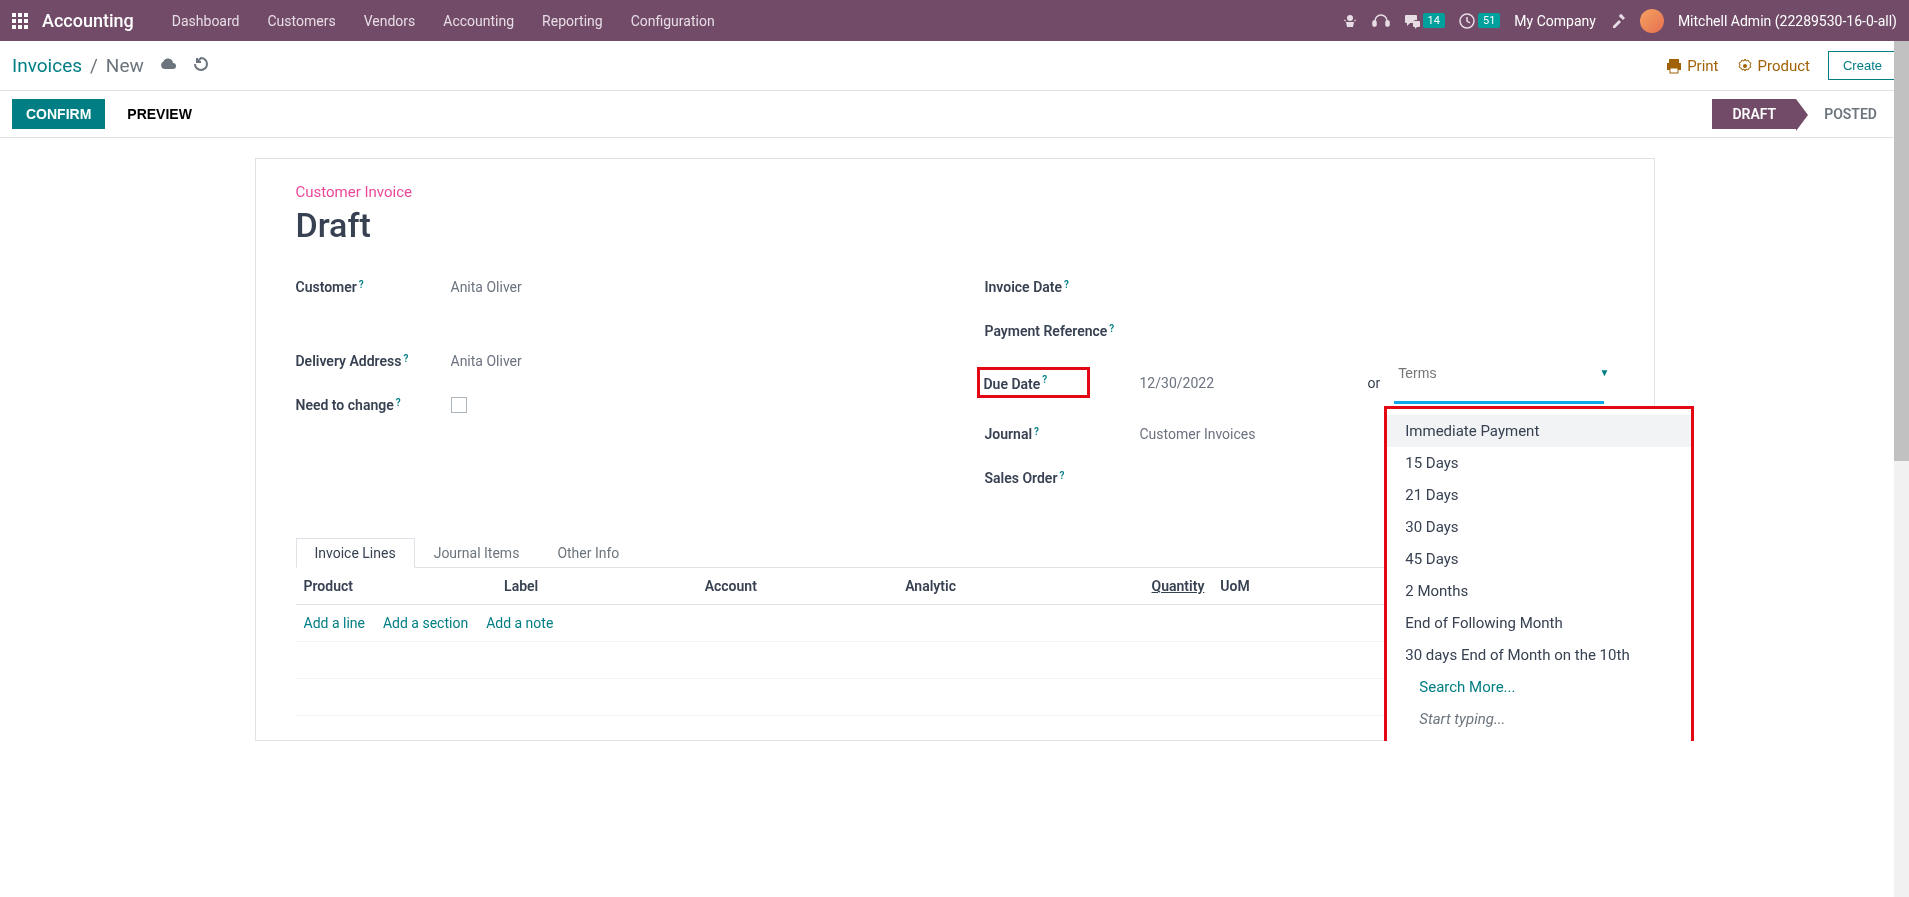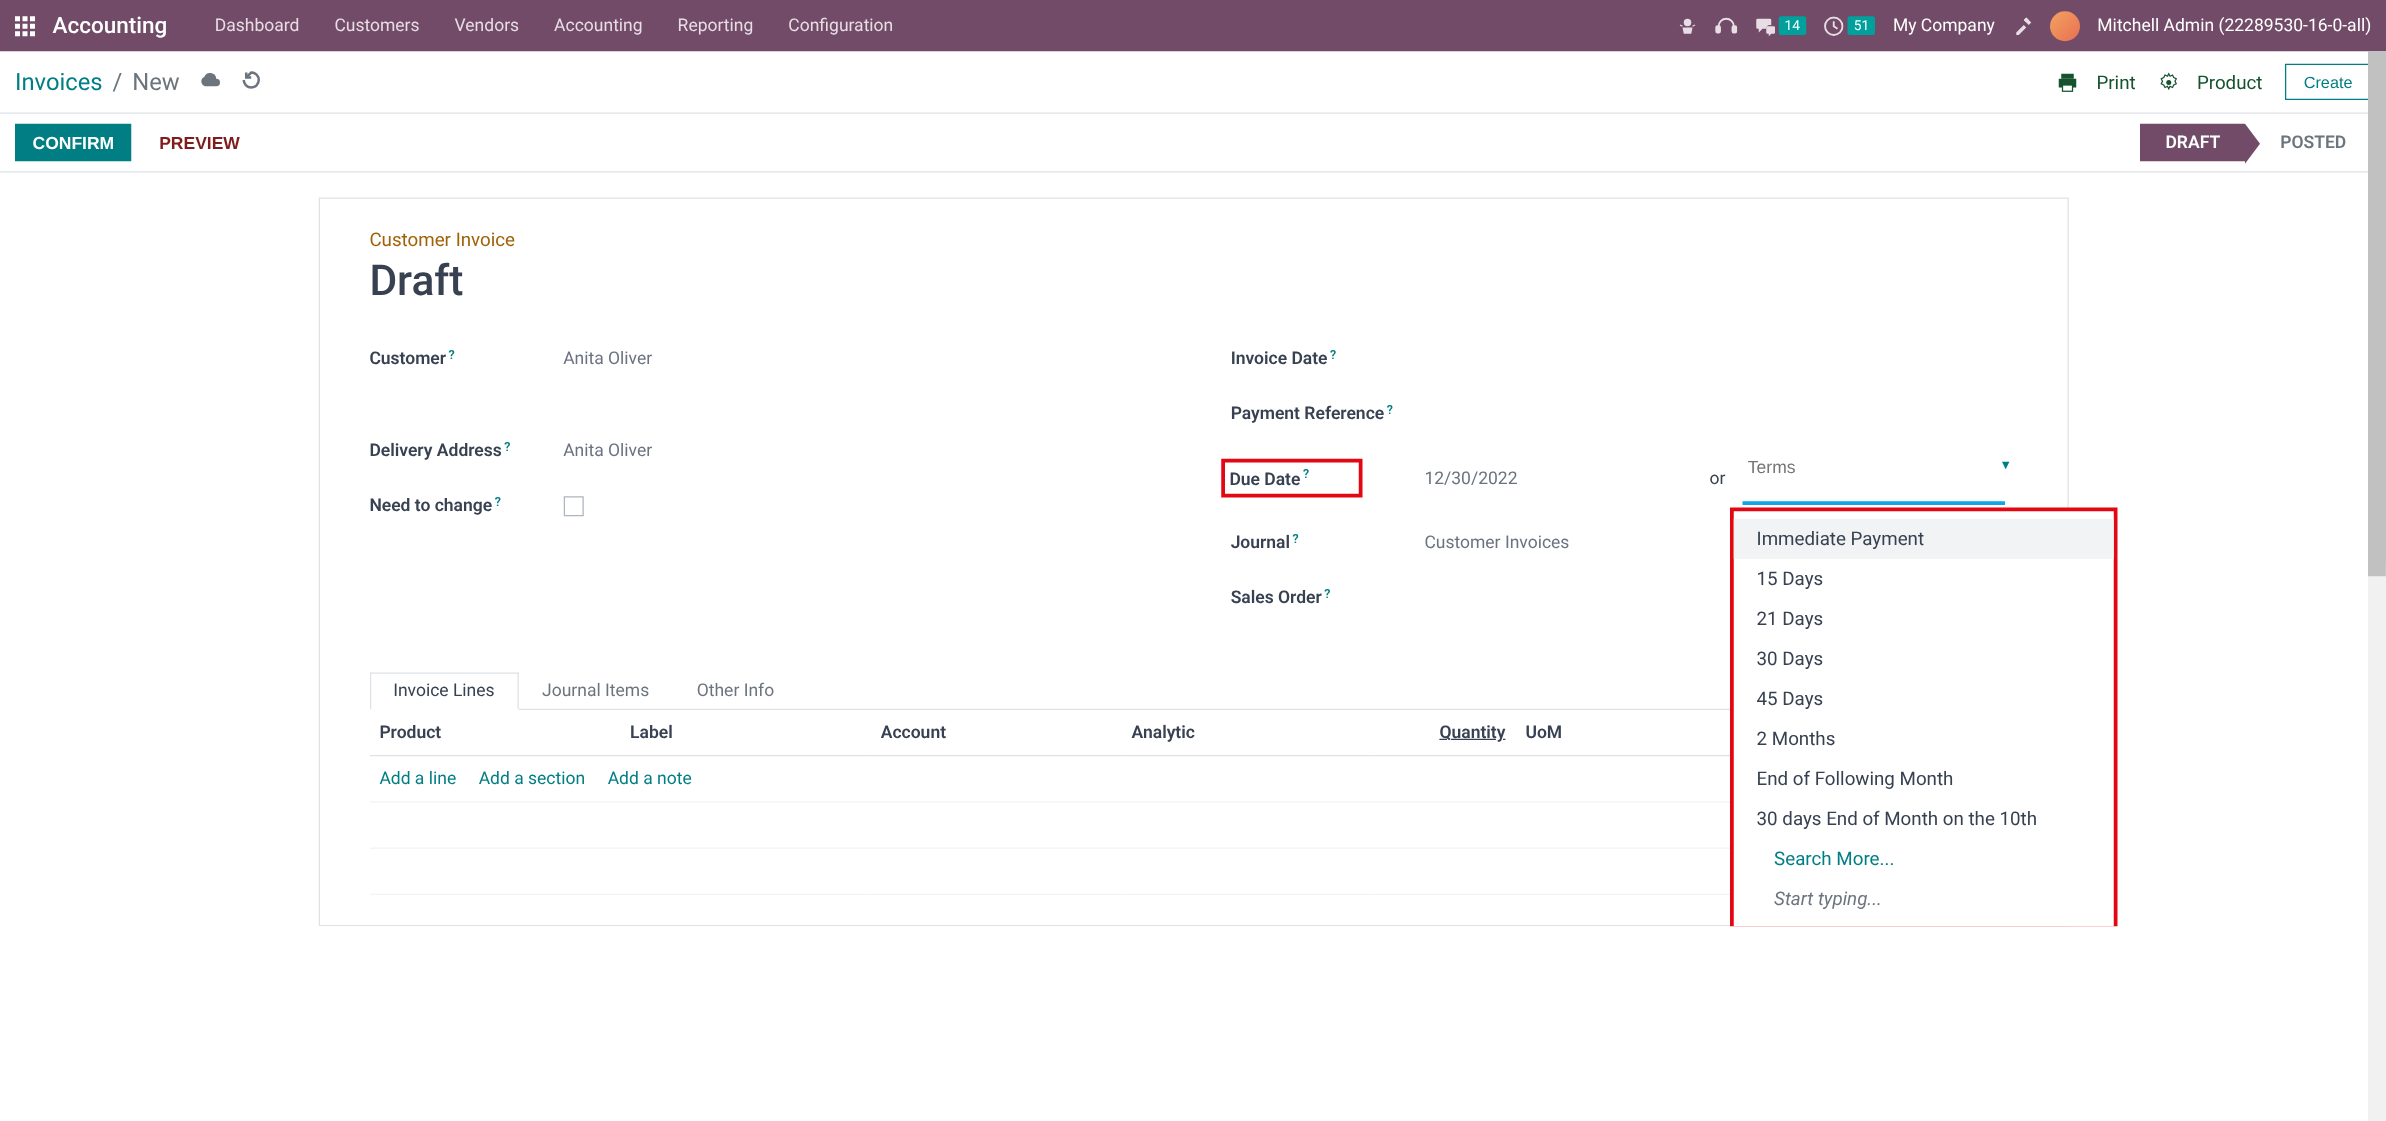--- a/index.html
+++ b/index.html
@@ -20,37 +20,37 @@
 .user-name { color: #fff; font-size: 14px; }
 
 
 .breadcrumb-bar { display: flex; align-items: center; padding: 10px 12px; border-bottom: 1px solid #dee2e6; }
 .breadcrumb { font-size: 19px; color: #6c757d; display: flex; align-items: center; gap: 8px; }
 .breadcrumb a { color: #017E84; text-decoration: none; }
 .breadcrumb .sep { color: #6c757d; }
 .breadcrumb .current { color: #6c757d; }
 .cloud-icon, .discard-icon { color: #6c757d; margin-left: 14px; cursor: pointer; }
 .breadcrumb-actions { margin-left: auto; display: flex; align-items: center; gap: 18px; }
-.action-link { color: #14532d; cursor: pointer; display: flex; align-items: center; gap: 15px; font-size: 15px; }
+.action-link { color: #a16207; cursor: pointer; display: flex; align-items: center; gap: 5px; font-size: 15px; }
 .create-btn { border: 1px solid #017E84; color: #017E84; background: #fff; padding: 6px 14px; cursor: pointer; font-size: 13px; }
 
 
 .status-bar { display: flex; align-items: center; padding: 8px 12px; border-bottom: 1px solid #dee2e6; }
 .confirm-btn { background: #017E84; color: #fff; border: none; padding: 7px 14px; font-weight: 600; cursor: pointer; font-size: 14px; }
-.preview-btn { color: #7f1d1d; background: none; border: none; padding: 7px 14px; font-weight: 600; cursor: pointer; font-size: 14px; margin-left: 8px; }
+.preview-btn { color: #000000; background: none; border: none; padding: 7px 14px; font-weight: 600; cursor: pointer; font-size: 14px; margin-left: 8px; }
 .status-steps { margin-left: auto; display: flex; }
 .status-step { padding: 7px 20px; font-weight: 600; font-size: 14px; position: relative; }
 .status-step.active { background: #714B67; color: #fff; }
 .status-step.active::after { content: ""; position: absolute; right: -12px; top: 0; border-left: 12px solid #714B67; border-top: 16px solid transparent; border-bottom: 16px solid transparent; }
 .status-step.inactive { color: #6c757d; padding-left: 28px; }
 
 
 .form-container { padding: 0 12px; }
 .form-sheet { max-width: 1400px; margin: 20px auto 0; border: 1px solid #dee2e6; padding: 24px 40px; background: #fff; min-height: 560px; }
-.form-subtitle { font-size: 15px; color: #a16207; margin-bottom: 4px; }
+.form-subtitle { font-size: 15px; color: #ec4899; margin-bottom: 4px; }
 .form-title { font-size: 34px; font-weight: 500; color: #374151; margin-bottom: 28px; }
 
 .form-grid { display: flex; gap: 60px; }
 .form-col { flex: 1; }
 .form-row { display: flex; align-items: center; margin-bottom: 16px; min-height: 28px; }
 .form-label { width: 155px; font-weight: 600; color: #374151; display: flex; align-items: flex-start; }
 .form-label .help { color: #017E84; font-size: 10px; margin-left: 2px; vertical-align: super; }
 .form-value { color: #6b7280; flex: 1; }
 .form-value .or-text { color: #374151; margin: 0 6px; }
 .checkbox { width: 16px; height: 16px; border: 1px solid #adb5bd; background: #fff; }

